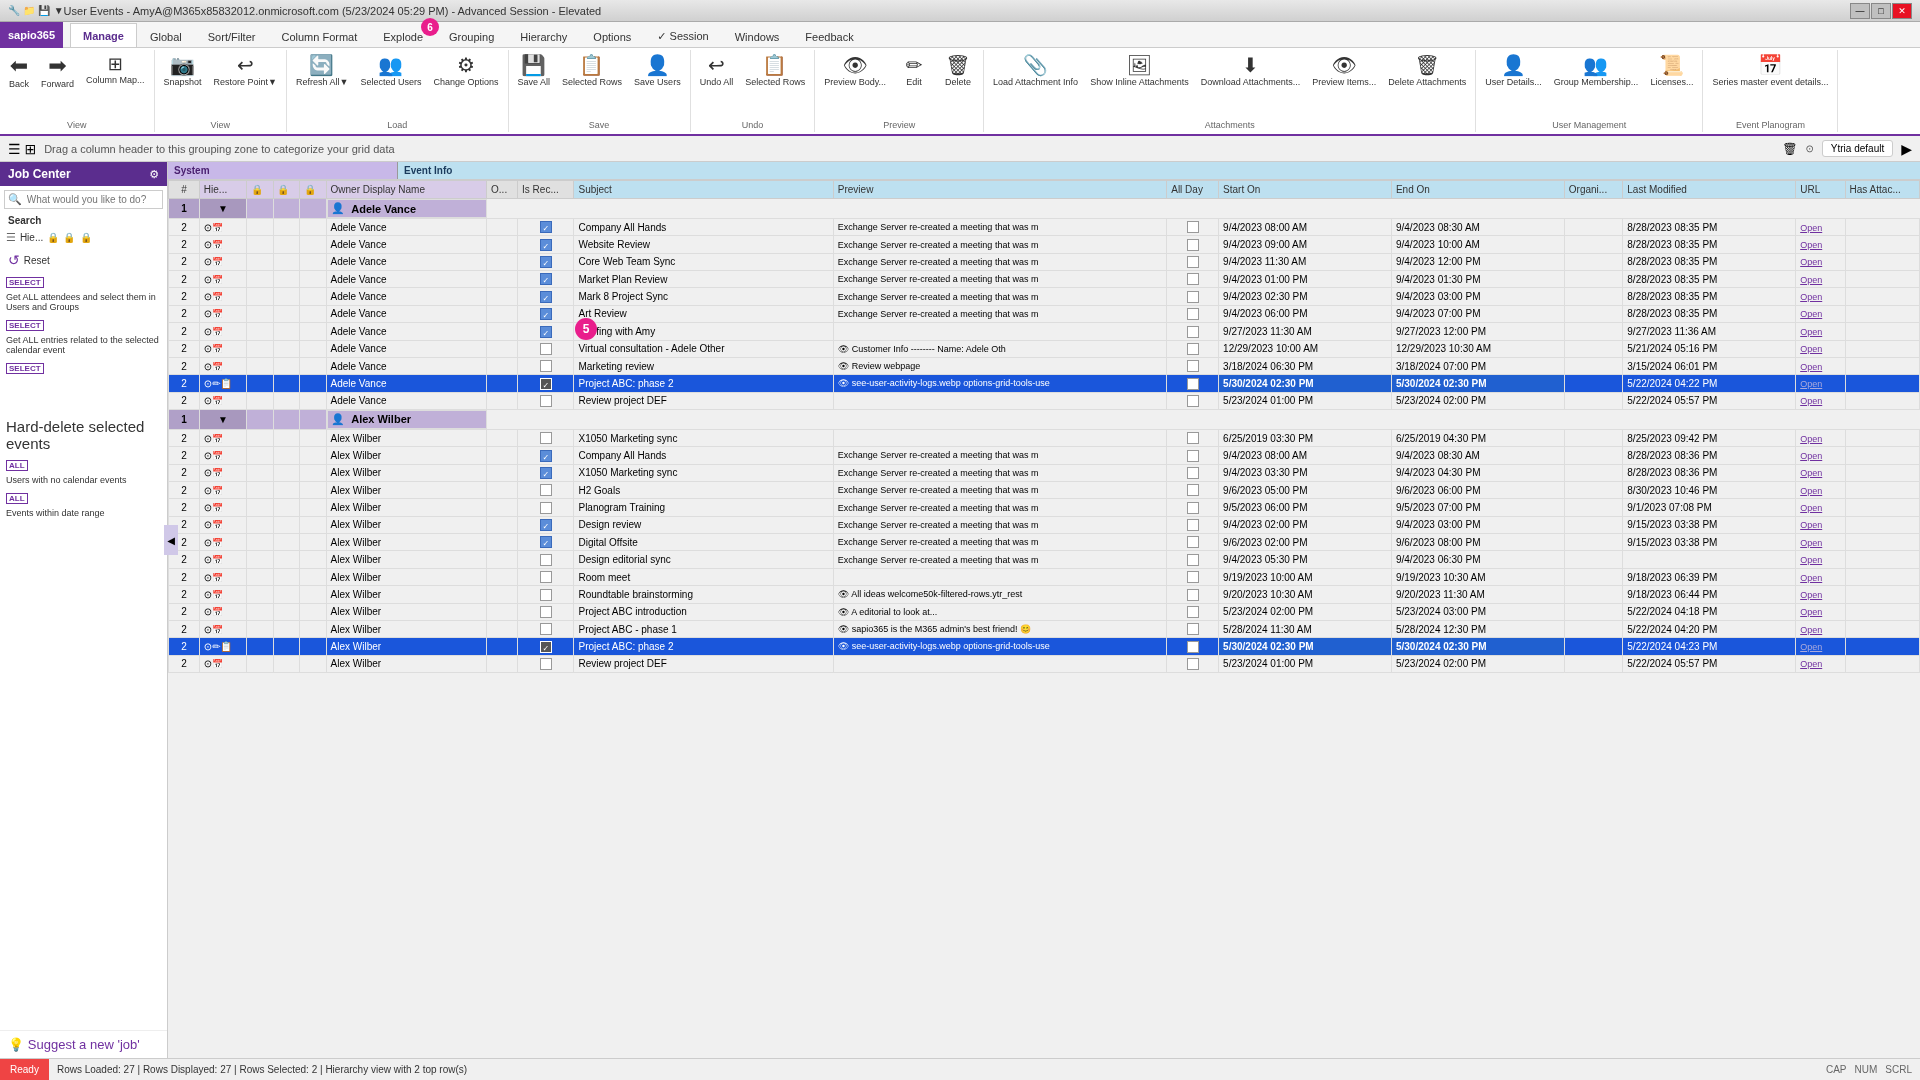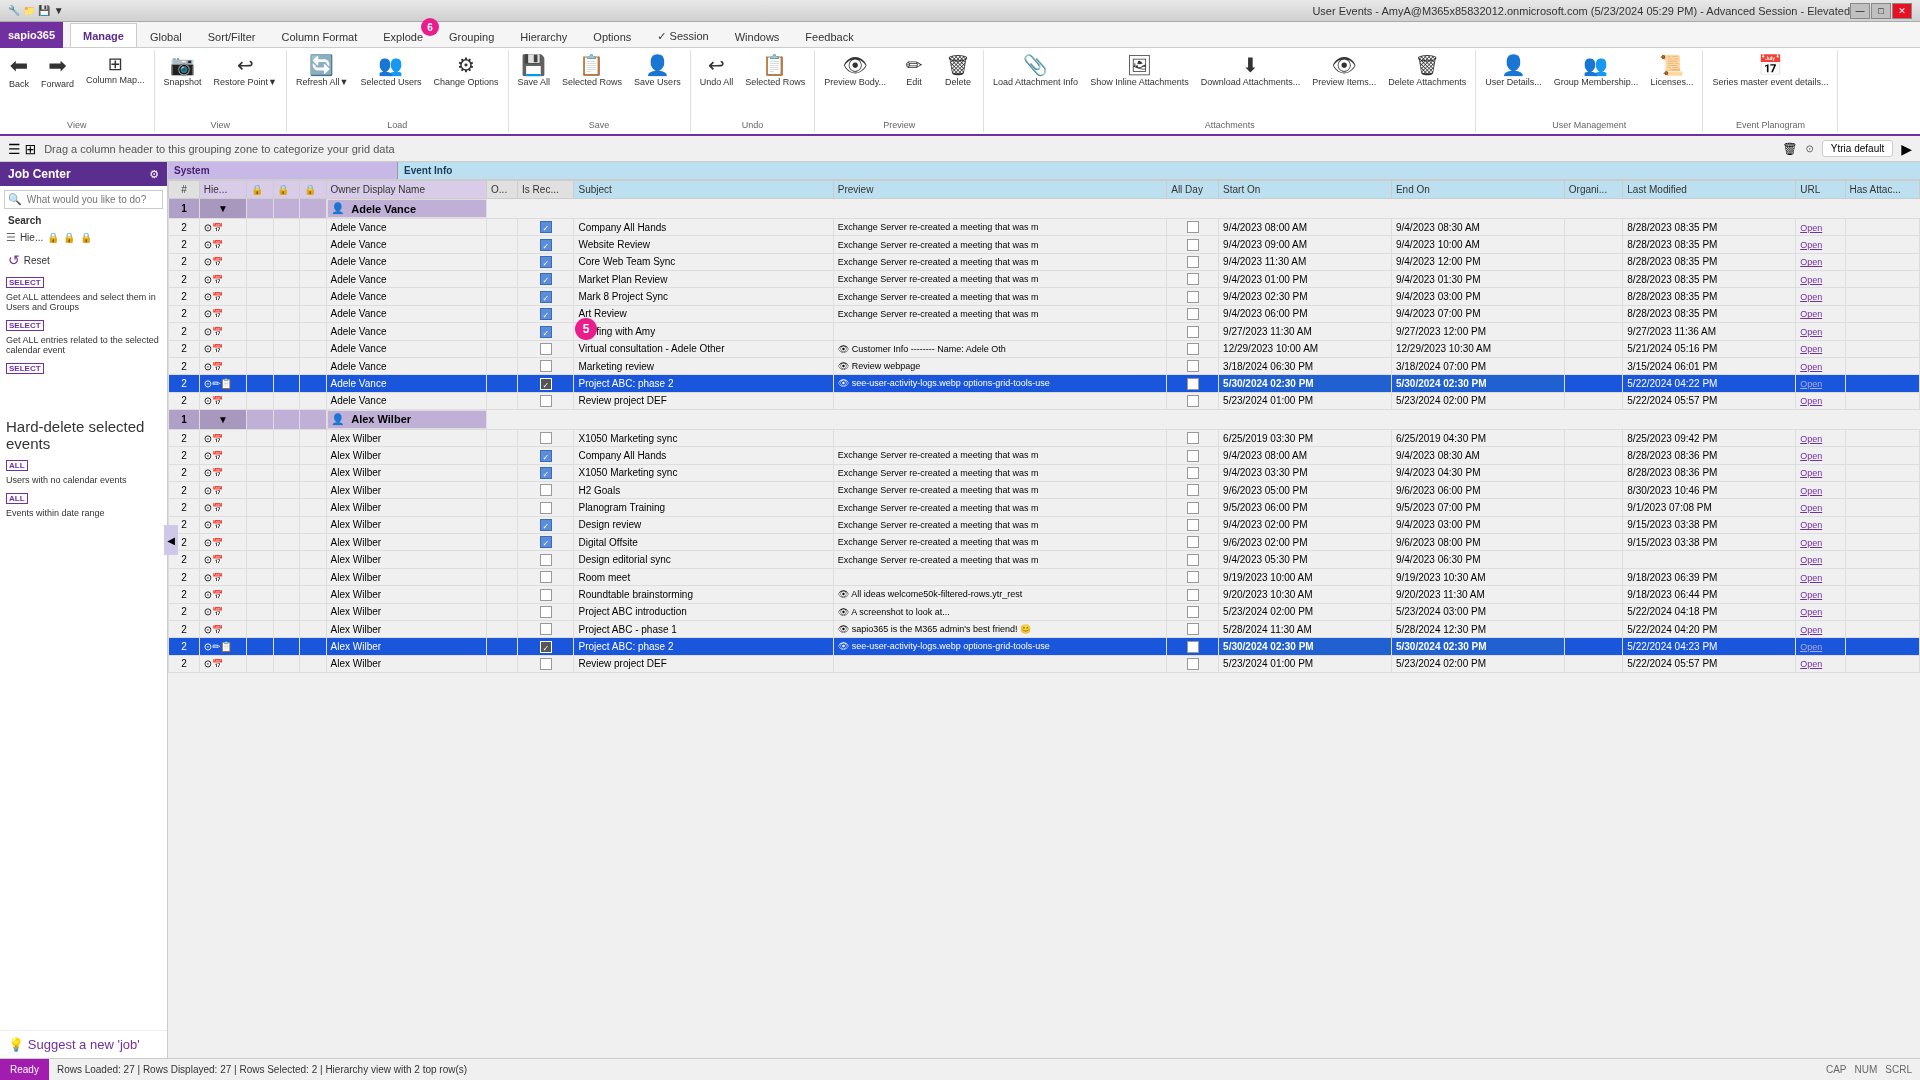--- a/index.html
+++ b/index.html
@@ -175,21 +175,21 @@
   </style>
 </head>
 <body>
 
 <div id="top-area">
 
   <div id="titlebar">
     <div style="display:flex;align-items:center;gap:4px;font-size:10px;">
       <span>🔧 📁 💾 ▼</span>
     </div>
-    <div style="flex:1;text-align:right;font-size:11px;font-weight:normal;">User Events - AmyA@M365x85832012.onmicrosoft.com (5/23/2024 05:29 PM) - Advanced Session - Elevated</div>
+    <div style="flex:1;text-align:left;font-size:11px;font-weight:normal;">User Events - AmyA@M365x85832012.onmicrosoft.com (5/23/2024 05:29 PM) - Advanced Session - Elevated</div>
     <div style="display:flex;gap:1px;">
       <button style="width:20px;height:16px;border:1px solid #888;background:#c0c0c0;cursor:pointer;font-size:9px;">—</button>
       <button style="width:20px;height:16px;border:1px solid #888;background:#c0c0c0;cursor:pointer;font-size:9px;">□</button>
       <button style="width:20px;height:16px;border:1px solid #888;background:#e81123;color:white;cursor:pointer;font-size:9px;">✕</button>
     </div>
   </div>
 
   <div id="ribbon-tabs" style="background:#f5f5f5;height:26px;display:flex;align-items:flex-end;border-bottom:1px solid #ccc;padding-left:70px;position:relative;">
     <div style="position:absolute;left:0;top:0;background:#7030a0;color:white;font-weight:bold;font-size:11px;padding:2px 8px;height:26px;display:flex;align-items:center;">
       <span>sapio365</span>
@@ -1073,21 +1073,21 @@
         </td>
         <td style="text-align:center;"></td>
         <td style="text-align:center;"></td>
         <td style="text-align:center;"></td>
         <td style="">Alex Wilber</td>
         <td style=""></td>
         <td style="text-align:center;">
           <span style="display:inline-block;width:12px;height:12px;border:1px solid #999;background:white;vertical-align:middle;"></span>
         </td>
         <td style="max-width:210px;overflow:hidden;text-overflow:ellipsis;">Project ABC introduction</td>
-        <td style="max-width:270px;overflow:hidden;text-overflow:ellipsis;font-size:9px;">👁 A screenshot to look at...</td>
+        <td style="max-width:270px;overflow:hidden;text-overflow:ellipsis;font-size:9px;">👁 A editorial to look at...</td>
         <td style="text-align:center;">
           <span style="display:inline-block;width:12px;height:12px;border:1px solid #999;background:white;vertical-align:middle;"></span>
         </td>
         <td style="">5/23/2024 02:00 PM</td>
         <td style="">5/23/2024 03:00 PM</td>
         <td style=""></td>
         <td style="">5/22/2024 04:18 PM</td>
         <td style="">
           <span style="color:#7030a0;text-decoration:underline;cursor:pointer;font-size:9px;">Open</span>
         </td>
@@ -1174,18 +1174,18 @@
         </td>
         <td style=""></td>
       </tr>
           </tbody>
       </table>
     </div>
   </div>
 </div>
 
 <div id="status-bar" style="background:#f0f0f0;border-top:1px solid #ccc;height:22px;display:flex;align-items:center;padding:0 0;font-size:10px;color:#333;">
-  <span style="background:#a21caf;color:white;padding:1px 10px;margin-right:8px;height:100%;display:flex;align-items:center;">Ready</span>
+  <span style="background:#ef4444;color:white;padding:1px 10px;margin-right:8px;height:100%;display:flex;align-items:center;">Ready</span>
   <span style="flex:1;">Rows Loaded: 27 | Rows Displayed: 27 | Rows Selected: 2 | Hierarchy view with 2 top row(s)</span>
   <span style="margin-right:8px;color:#666;">CAP</span>
   <span style="margin-right:8px;color:#666;">NUM</span>
   <span style="margin-right:8px;color:#666;">SCRL</span>
 </div>
 
 </body></html>

